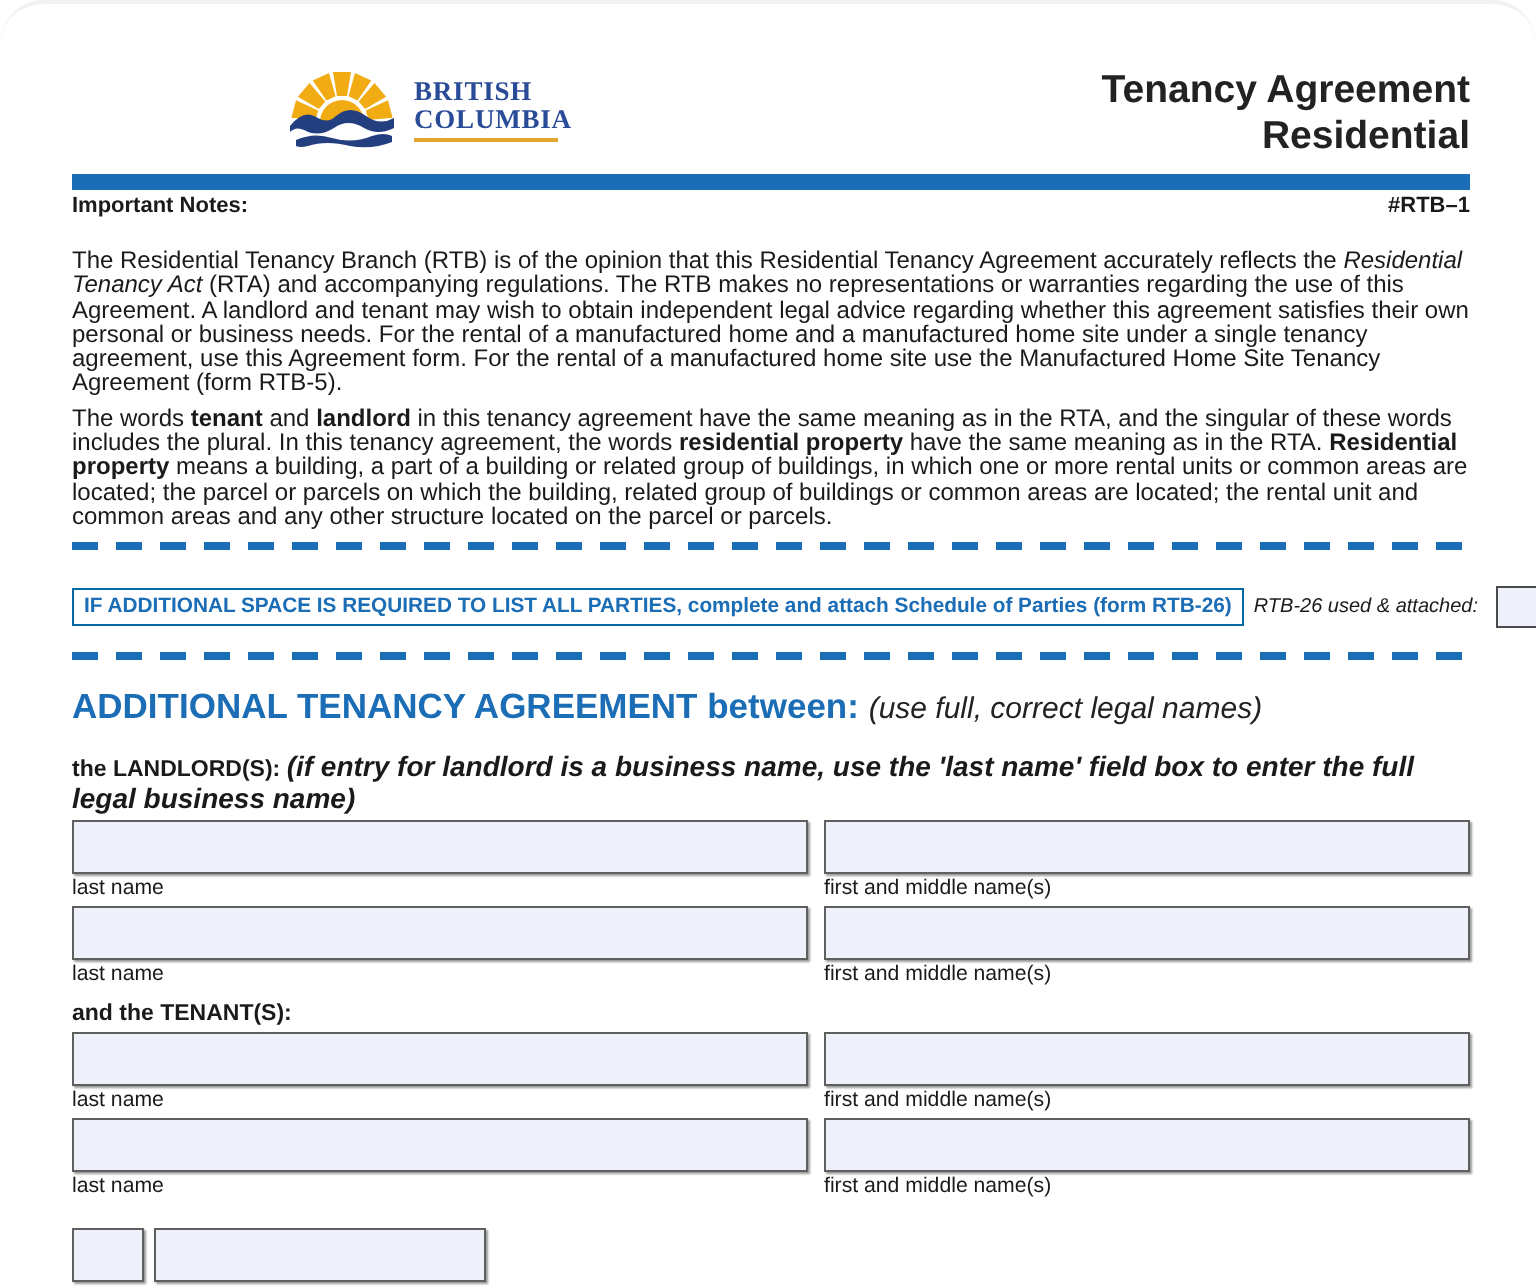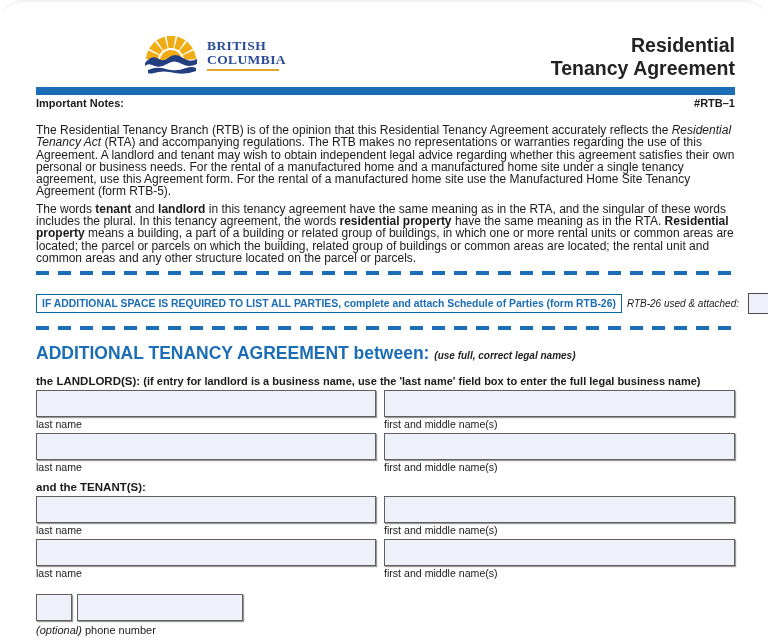--- a/index.html
+++ b/index.html
@@ -55,25 +55,25 @@
     border:1px solid #0369a1; padding:3px 5px;
     color:#1b6db6; font-weight:bold; font-size:10.4px; white-space:nowrap;
   }
   .rtb26-label { font-style:italic; font-size:10px; margin-left:5px; white-space:nowrap; }
   .checkbox {
     width:21px; height:21px; margin-left:9px; flex:0 0 auto;
     background:#eef0fa; border:1.5px solid #4a4a4a;
   }
   
   .agreement-heading { margin-top:13px; color:#1b6db6; font-size:17.5px; font-weight:bold; }
-  .agreement-heading .hnote { color:#222; font-weight:bold; font-style:italic; font-size:10px; }
+  .agreement-heading .hnote { color:#222; font-weight:normal; font-style:italic; font-size:15px; }
   .party-heading { font-size:11.5px; font-weight:bold; margin-top:11px; }
-  .party-heading .pnote { font-size:11px; }
+  .party-heading .pnote { font-style:italic; font-size:14px; }
   .field-row { display:flex; gap:8px; margin-top:3px; }
-  .field-col-left  { width:340px; }
+  .field-col-left  { width:368px; }
   .field-col-right { flex:1; }
   .input-box {
     display:block; width:100%; height:27px;
     background:#eef0fa; border:1px solid #5f5f5f;
     box-shadow:1px 1px 1px #9a9a9a;
     font-family:"Liberation Sans", sans-serif; font-size:12px; padding:2px 4px;
   }
   .field-label { font-size:10.6px; margin-top:1px; }
   .tenant-heading-gap { margin-top:8px; }
   
@@ -123,22 +123,22 @@
           <path fill="#243f80" d="M 6 36 Q 15 32 24 35 Q 34 38 44 34 Q 50 32 54 34 L 54 37 Q 44 41 33 39 Q 21 36 12 39 Q 8 40 6 39 Z"></path>
         </svg>
       </span>
       <span class="logo-text">
         <div>BRITISH</div>
         <div>COLUMBIA</div>
         <div class="logo-underline"></div>
       </span>
     </div>
     <div class="titles">
+      <div>Tenancy Agreement</div>
       <div>Residential</div>
-      <div>Tenancy Agreement</div>
     </div>
   </div>
 
   <div class="blue-bar"></div>
 
   <div class="notes-row">
     <span>Important Notes:</span>
     <span>#RTB–1</span>
   </div>
 

